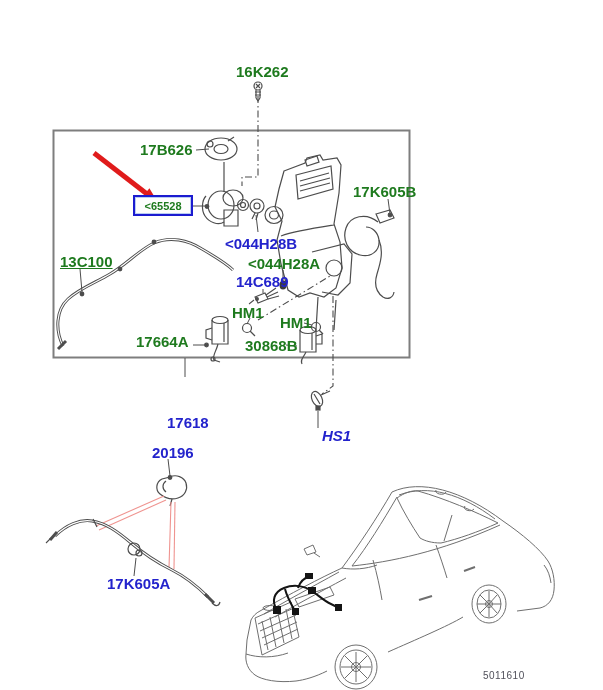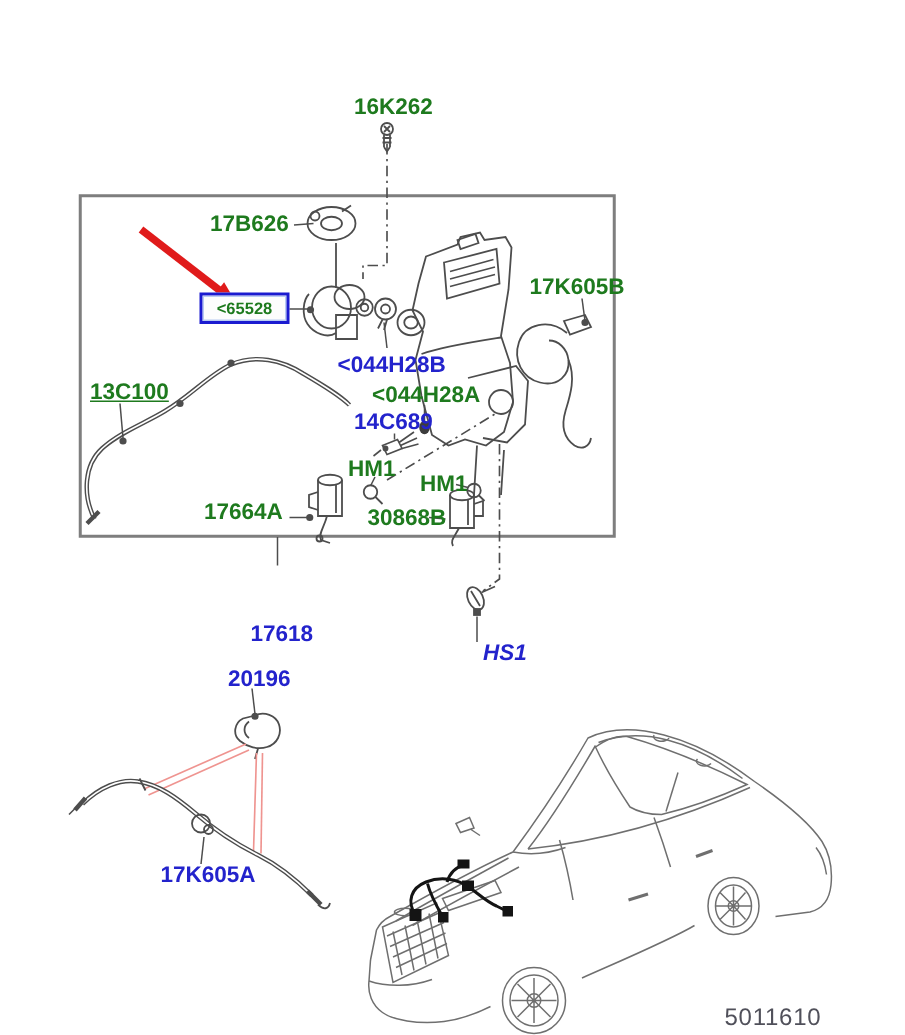--- a/index.html
+++ b/index.html
@@ -26,21 +26,21 @@
   .green{color:var(--green);}
   .blue{color:var(--blue);}
   .hl{
     position:absolute;left:133px;top:195px;width:56px;height:17px;
     border:2px solid var(--hlblue);background:#fdfdfd;
     box-shadow:inset 0 0 0 1px #b9ccf2;
     display:flex;align-items:center;justify-content:center;
     font-weight:bold;font-size:11px;color:var(--green);cursor:pointer;
   }
   .fignum{
-    position:absolute;left:483px;top:670px;font-size:16px;
+    position:absolute;left:483px;top:670px;font-size:10px;
     color:var(--fignum);letter-spacing:.5px;
   }
 </style>
 </head>
 <body>
 
 <div class="stage">
 
   <svg class="art" width="603" height="690" viewBox="0 0 603 690">
 

